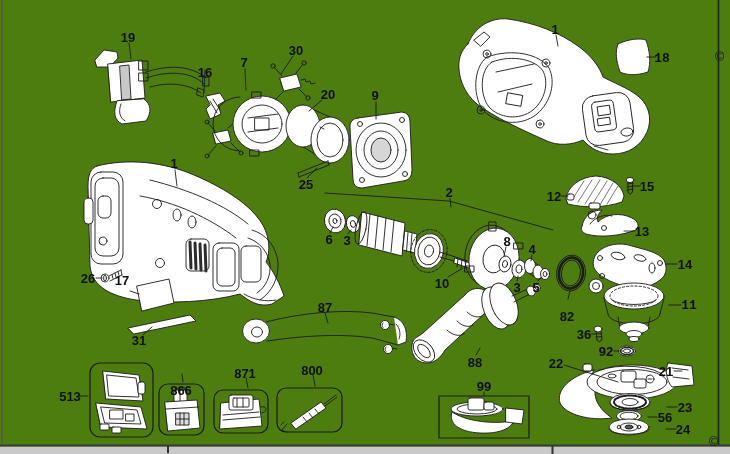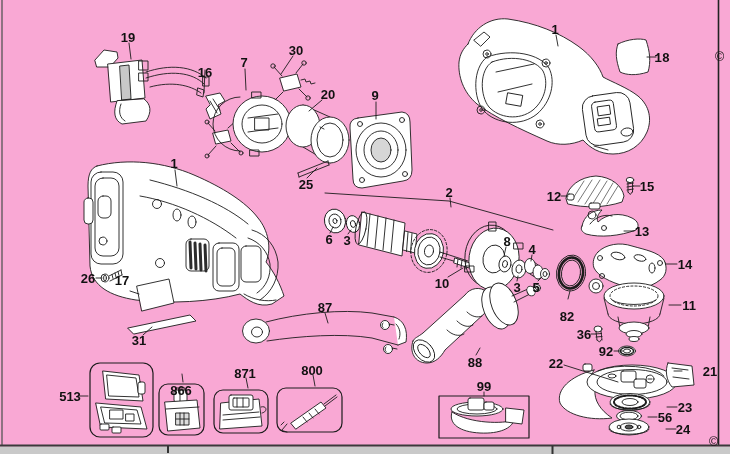--- a/index.html
+++ b/index.html
@@ -1,16 +1,16 @@
 <!DOCTYPE html>
 <html><head>
 <meta charset="utf-8">
 <style>
   html,body{margin:0;padding:0;background:#fff;}
-  .page{position:relative;width:730px;height:454px;background:#f9a8d4;overflow:hidden;
+  .page{position:relative;width:730px;height:454px;background:#4d7c0f;overflow:hidden;
         font-family:"Liberation Sans",sans-serif;}
   .art{position:absolute;left:0;top:0;}
   #labels-layer{position:absolute;left:0;top:0;width:730px;height:454px;pointer-events:none;}
   .part-label{position:absolute;transform:translate(-50%,-50%);font-weight:bold;
               font-size:13px;color:#111;white-space:nowrap;line-height:1;}
   .copyright{position:absolute;font-size:12.5px;color:#111;line-height:1;}
   .copyright.top{left:715px;top:51px;}
   .copyright.bottom{left:709px;top:436px;}
   svg *{vector-effect:none;}
 </style>
@@ -451,25 +451,25 @@
       <div class="part-label" style="left: 139px; top: 340px;">31</div>
       <div class="part-label" style="left: 325px; top: 307px;">87</div>
       <div class="part-label" style="left: 475px; top: 362px;">88</div>
       <div class="part-label" style="left: 484px; top: 386px;">99</div>
       <div class="part-label" style="left: 555px; top: 29px;">1</div>
       <div class="part-label" style="left: 662px; top: 58px; font-family: Liberation Mono, monospace;">18</div>
       <div class="part-label" style="left: 554px; top: 196px;">12</div>
       <div class="part-label" style="left: 647px; top: 186px;">15</div>
       <div class="part-label" style="left: 642px; top: 231px;">13</div>
       <div class="part-label" style="left: 685px; top: 264px;">14</div>
-      <div class="part-label" style="left: 689px; top: 305px;">11</div>
+      <div class="part-label" style="left: 689px; top: 305px; font-family: Liberation Mono, monospace;">11</div>
       <div class="part-label" style="left: 584px; top: 334px;">36</div>
       <div class="part-label" style="left: 606px; top: 351px;">92</div>
       <div class="part-label" style="left: 556px; top: 363px;">22</div>
-      <div class="part-label" style="left: 710px; top: 371px;">21</div>
+      <div class="part-label" style="left: 666px; top: 371px;">21</div>
       <div class="part-label" style="left: 685px; top: 407px;">23</div>
       <div class="part-label" style="left: 665px; top: 417px;">56</div>
       <div class="part-label" style="left: 683px; top: 429px;">24</div>
       <div class="part-label" style="left: 70px; top: 396px;">513</div>
       <div class="part-label" style="left: 181px; top: 369px; margin-top: 21px;">866</div>
       <div class="part-label" style="left: 245px; top: 373px;">871</div>
       <div class="part-label" style="left: 312px; top: 370px;">800</div>
     </div>
 
 <span class="copyright top">©</span>

